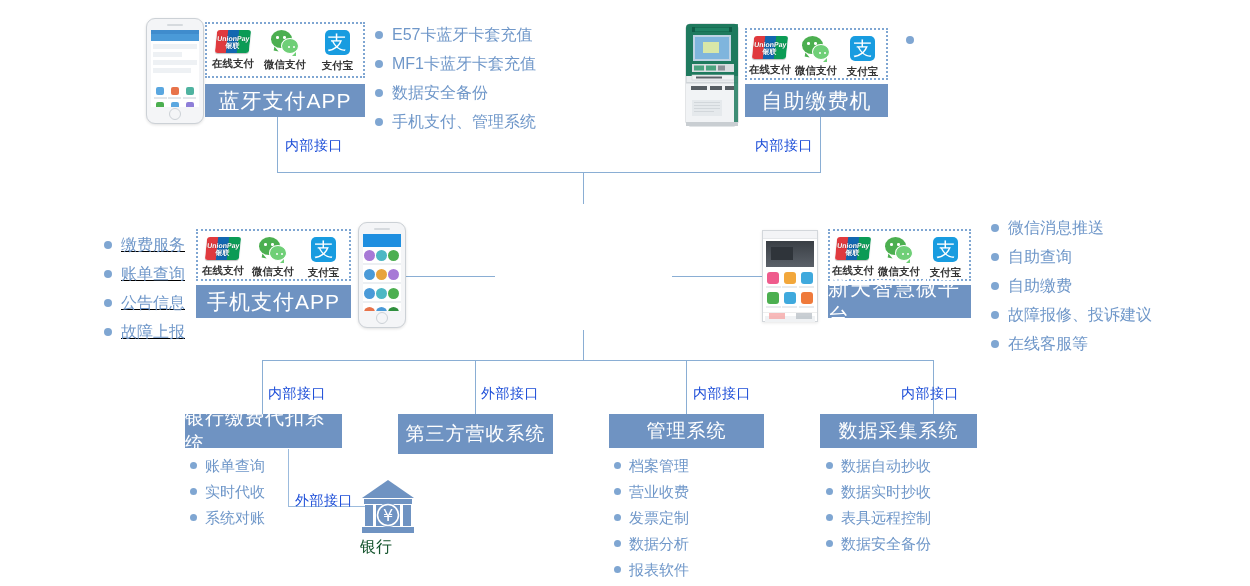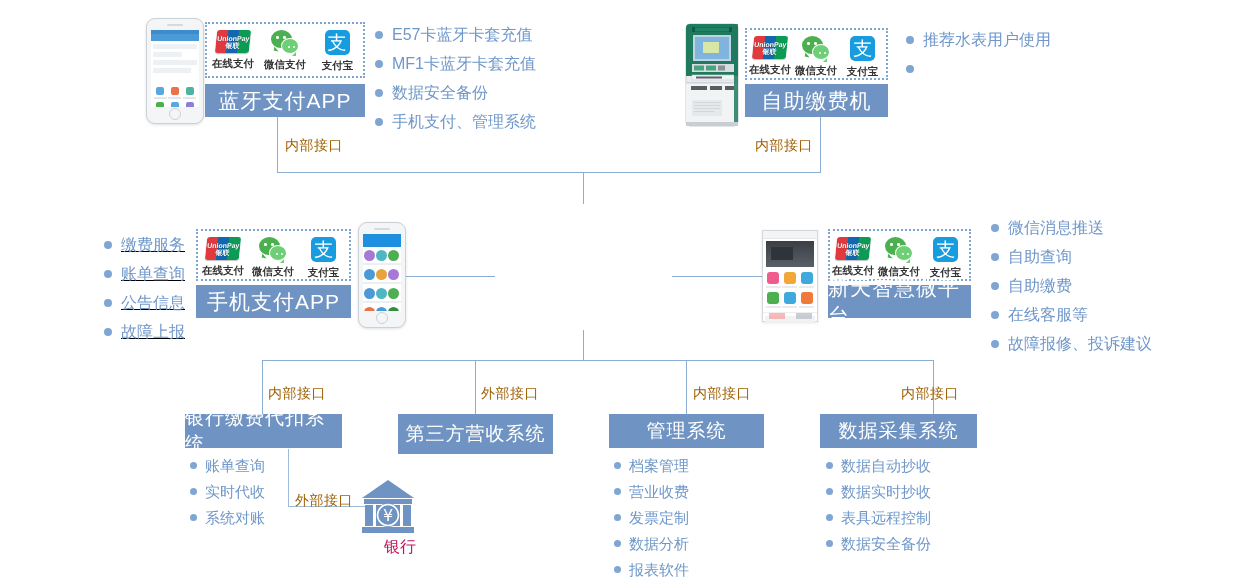--- a/index.html
+++ b/index.html
@@ -13,21 +13,21 @@
   .stage{position:absolute;left:0;top:0;width:1250px;height:586px;}
 
   
   .line-h{position:absolute;background:#8aaed4;height:1px;}
   .line-v{position:absolute;background:#8aaed4;width:1px;}
   .line-h.thin{background:#9cbbdd;}
   .line-v.thin{background:#9cbbdd;}
 
   .iflabel{
     position:absolute;
-    color:#a16207;
+    color:#1d4ed8;
     font-size:14px;
     white-space:nowrap;
     letter-spacing:.5px;
   }
 
   
   .titlebar{
     position:absolute;
     background:#6f93c2;
     color:#ffffff;
@@ -166,22 +166,22 @@
   .tablet .foot{position:absolute;left:0;right:0;bottom:2px;display:flex;justify-content:space-around;}
   .tablet .foot i{width:16px;height:6px;background:#f5a7a7;display:block;opacity:.8;}
   .tablet .foot i.g{background:#bcc2c8;}
 
   
   .kiosk{position:absolute;}
 
   
   .bank{position:absolute;}
   .bank .cap{
-    position:absolute;left:0;right:0;bottom:-2px;text-align:right;
-    color:#be185d;font-size:16px;
+    position:absolute;left:0;right:0;bottom:-2px;text-align:left;
+    color:#14532d;font-size:16px;
   }
 </style>
 </head>
 <body>
 
 <div class="stage">
 
   <div class="line-v" style="left:277px;top:117px;height:56px;"></div>
   <div class="line-v" style="left:820px;top:117px;height:56px;"></div>
   <div class="line-h" style="left:277px;top:172px;width:544px;"></div>
@@ -362,24 +362,20 @@
     </span>
     <span class="payitem">
       <span class="ali">支</span>
       <span class="cap">支付宝</span>
     </span>
   </div>
 
   <div class="titlebar" style="left:745px;top:84px;width:143px;height:33px;">自助缴费机</div>
 
   <div class="bullets" style="left:906px;top:28px;">
-    <div class="li">
-        <span class="dot"></span>
-        <span>推荐水表用户使用</span>
-      </div>
     <div class="li">
         <span class="dot"></span>
       </div>
   </div>
 
   <div class="bullets" style="left:104px;top:233px;text-decoration:underline;">
     <div class="li">
         <span class="dot"></span>
         <span>缴费服务</span>
       </div>
@@ -567,25 +563,25 @@
     <div class="li">
         <span class="dot"></span>
         <span>自助查询</span>
       </div>
     <div class="li">
         <span class="dot"></span>
         <span>自助缴费</span>
       </div>
     <div class="li">
         <span class="dot"></span>
+        <span>故障报修、投诉建议</span>
+      </div>
+    <div class="li">
+        <span class="dot"></span>
         <span>在线客服等</span>
-      </div>
-    <div class="li">
-        <span class="dot"></span>
-        <span>故障报修、投诉建议</span>
       </div>
   </div>
 
   <div class="titlebar" style="left:185px;top:414px;width:157px;height:34px;font-size:19px;">银行缴费代扣系统</div>
   <div class="bullets sm" style="left:190px;top:455px;">
     <div class="li">
         <span class="dot"></span>
         <span>账单查询</span>
       </div>
     <div class="li">

